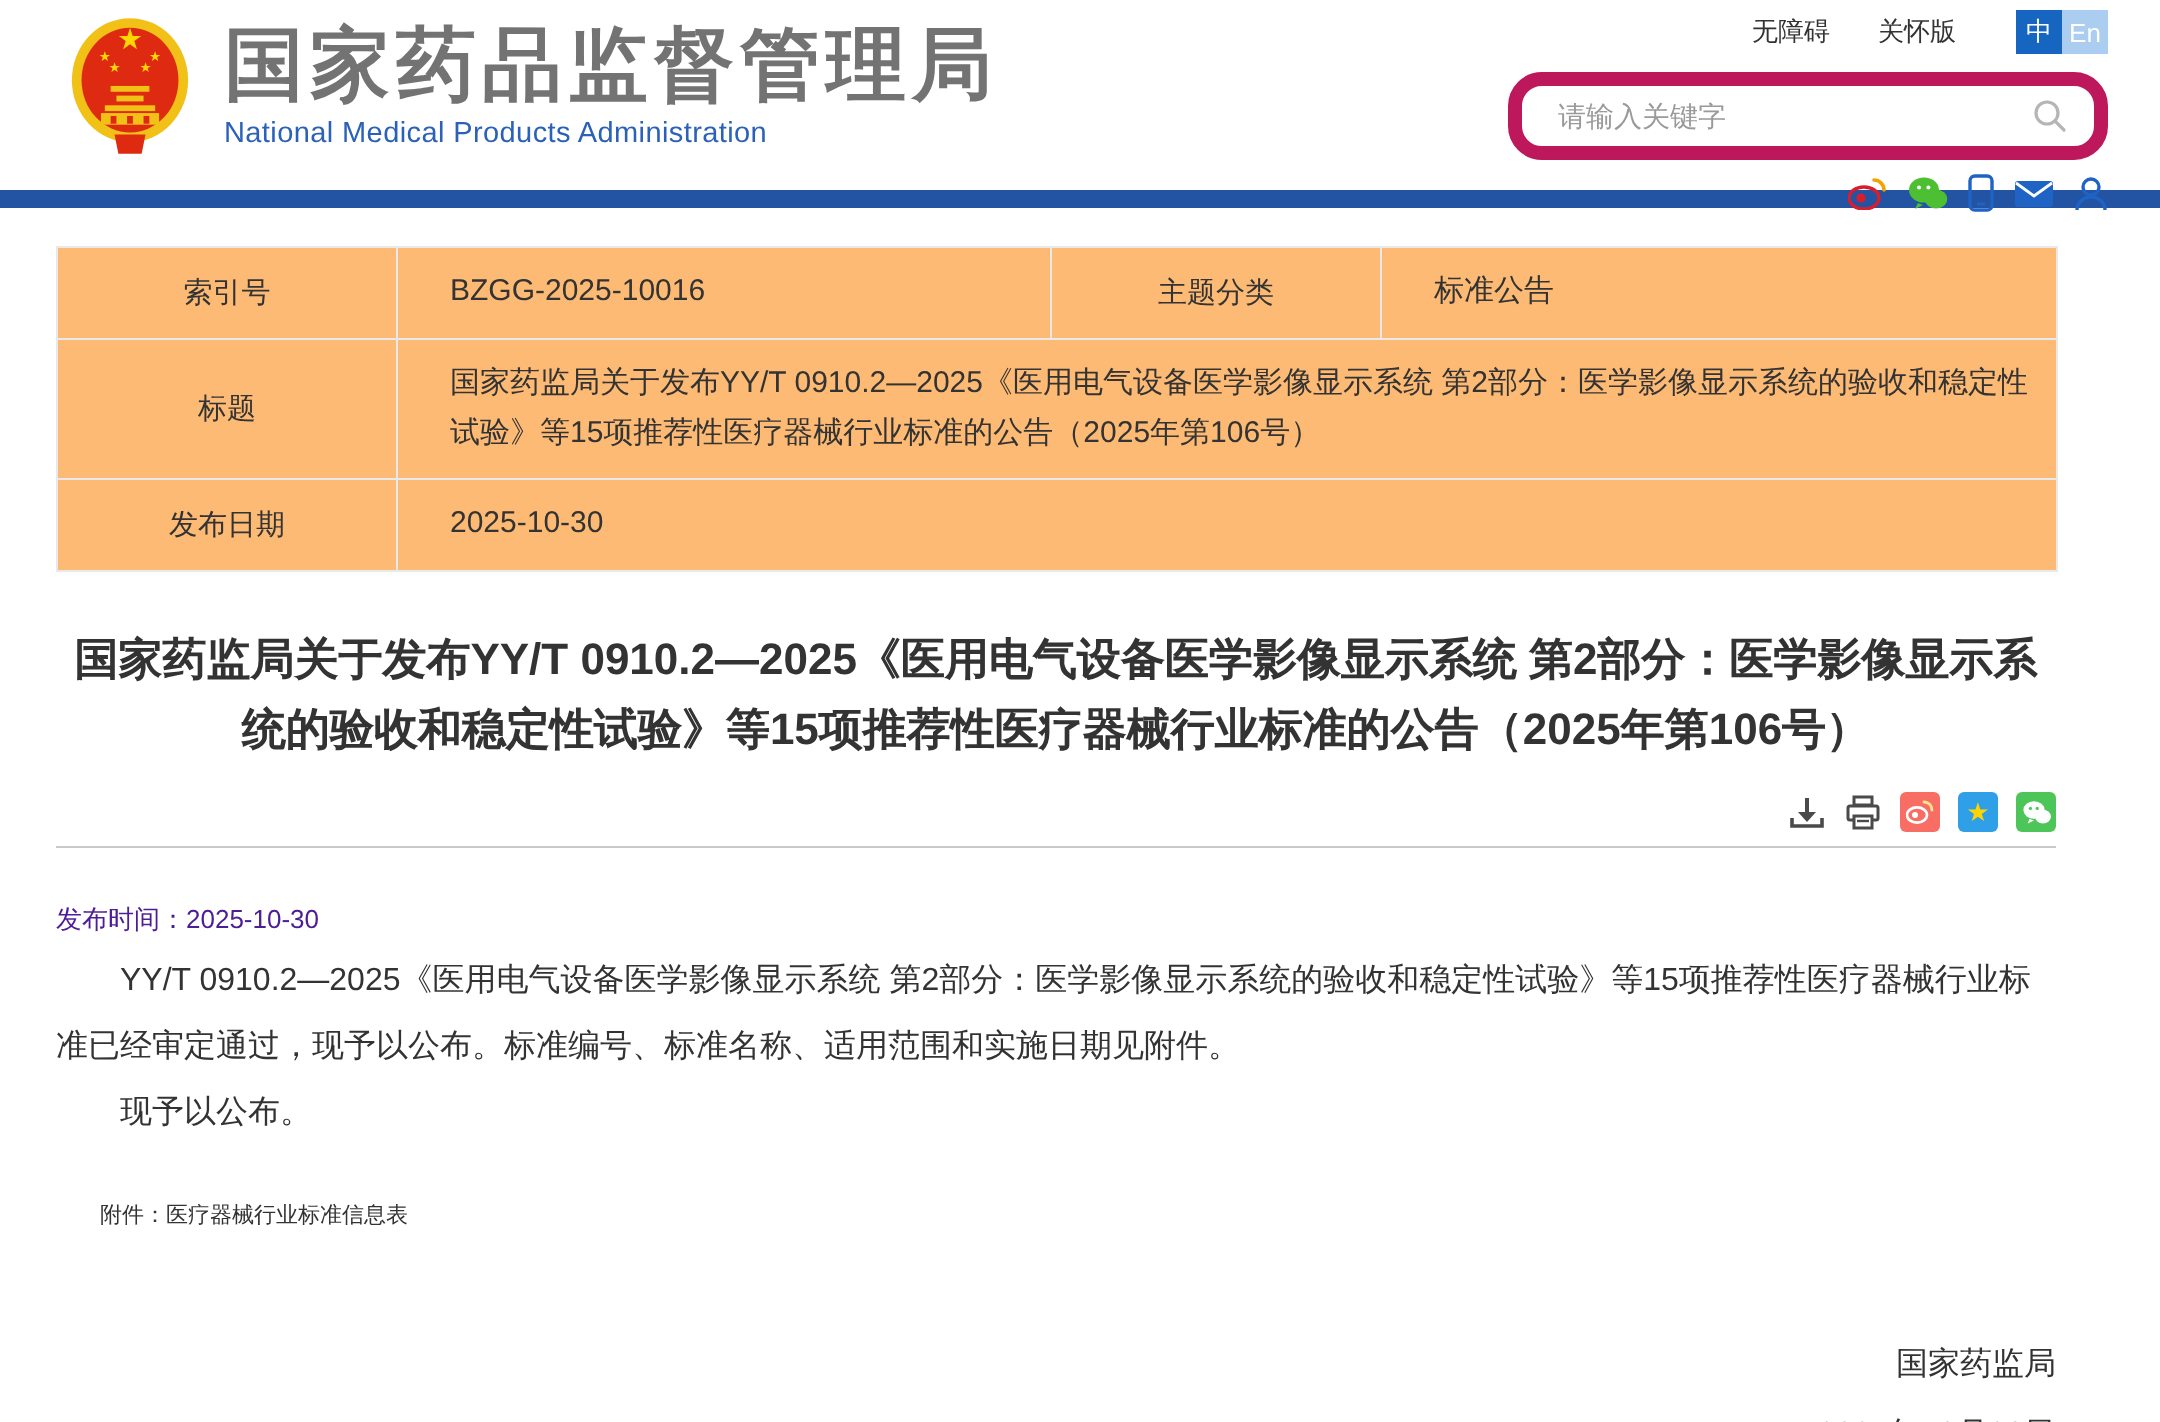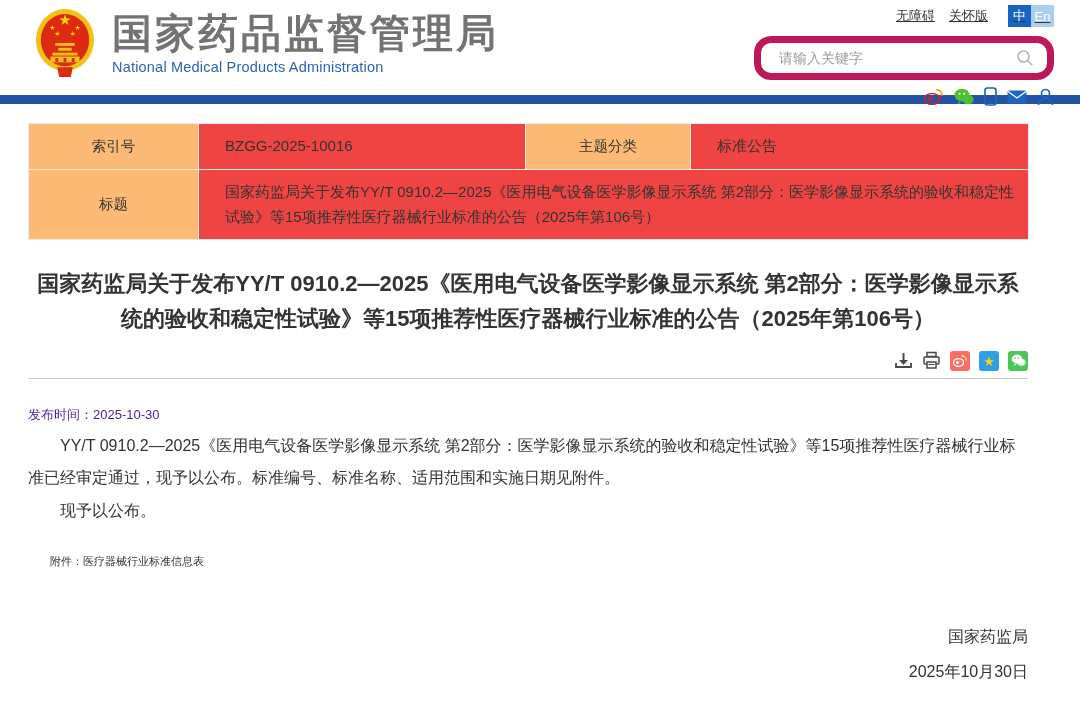--- a/index.html
+++ b/index.html
@@ -8,39 +8,39 @@
     font-family:"Liberation Sans","DejaVu Sans",sans-serif;color:#333;
   }
   
   .topbar{position:relative;height:95px;background:#fff;}
   .logo-group{position:absolute;left:34px;top:7px;display:flex;align-items:center;}
   .emblem{width:62px;height:70px;display:block;}
   .site-titles{margin-left:16px;}
   .site-name-cn{font-size:40px;font-weight:bold;color:#737373;letter-spacing:3px;line-height:1.15;}
   .site-name-en{font-size:14.5px;color:#2b62b8;margin-top:3px;letter-spacing:0.2px;}
   .header-right{position:absolute;right:26px;top:5px;width:300px;}
-  .utility-row{display:flex;justify-content:flex-end;align-items:center;gap:14px;font-size:13px;color:#333;text-decoration:underline;}
+  .utility-row{display:flex;justify-content:flex-end;align-items:center;gap:24px;font-size:13px;color:#333;}
   .util-link{cursor:pointer;}
   .lang-toggle{display:flex;margin-left:6px;}
   .lang-btn{width:23px;height:22px;display:flex;align-items:center;justify-content:center;font-size:13px;color:#fff;cursor:pointer;}
   .lang-zh{background:#1665c0;}
   .lang-en{background:#aacdf0;text-align:center;}
   .search-pill{margin-top:9px;height:30px;border:7px solid #be185d;border-radius:17px;display:flex;align-items:center;padding:0 12px 0 16px;background:#fff;}
   .search-pill input{flex:1;border:none;outline:none;font-size:14px;color:#333;background:transparent;font-family:inherit;}
   .search-pill input::placeholder{color:#9a9a9a;}
   .search-btn{width:20px;height:20px;cursor:pointer;flex:0 0 auto;}
   .social-row{display:flex;justify-content:flex-end;align-items:center;gap:10px;margin-top:7px;}
   .social-row svg{display:block;cursor:pointer;}
   .blue-band{height:9px;background:#2353a3;}
   
   .content{width:1000px;margin-left:28px;}
   table.meta{border-collapse:collapse;width:100%;margin-top:19px;table-layout:fixed;}
   table.meta th,table.meta td{border:1px solid #e9e9e9;font-weight:normal;}
   table.meta th{background:#fdba74;font-size:14.5px;color:#333;text-align:center;padding:10px 4px;}
-  table.meta td{background:#ef4444;font-size:15px;color:#333;text-align:left;padding:10px 14px 10px 26px;line-height:1.65;}
+  table.meta td{background:#fdba74;font-size:15px;color:#333;text-align:left;padding:10px 14px 10px 26px;line-height:1.65;}
   .col-l1{width:170px;} .col-v1{width:327px;} .col-l2{width:165px;} .col-v2{width:338px;}
   h1.doc-title{margin:26px 0 0 0;font-size:22px;font-weight:bold;color:#333;text-align:center;line-height:1.6;}
   .tools-row{display:flex;justify-content:flex-end;align-items:center;gap:9px;margin-top:14px;padding-bottom:7px;border-bottom:1px solid #c9c9c9;}
   .tool-icon{width:19px;height:19px;cursor:pointer;}
   .share-chip{width:20px;height:20px;border-radius:3px;display:flex;align-items:center;justify-content:center;cursor:pointer;}
   .chip-weibo{background:#f86e64;}
   .chip-qzone{background:#2f9fe8;}
   .chip-wechat{background:#4dc558;}
   .publish-row{text-align:left;font-size:13px;color:#4c1d95;margin-top:27px;}
   .body-text{margin-top:6px;font-size:16px;line-height:2.05;color:#333;}
@@ -135,20 +135,24 @@
         <tr>
       <th>索引号</th>
       <td>BZGG-2025-10016</td>
       <th>主题分类</th>
       <td>标准公告</td>
     </tr>
     <tr>
       <th>标题</th>
       <td colspan="3">国家药监局关于发布YY/T 0910.2—2025《医用电气设备医学影像显示系统 第2部分：医学影像显示系统的验收和稳定性试验》等15项推荐性医疗器械行业标准的公告（2025年第106号）</td>
     </tr>
+    <tr>
+      <th>发布日期</th>
+      <td colspan="3">2025-10-30</td>
+    </tr>
   </tbody>
     </table>
 
   <h1 class="doc-title">国家药监局关于发布YY/T 0910.2—2025《医用电气设备医学影像显示系统 第2部分：医学影像显示系统的验收和稳定性试验》等15项推荐性医疗器械行业标准的公告（2025年第106号）</h1>
 
   <div class="tools-row">
     <svg class="tool-icon" viewBox="0 0 19 19">
       <line x1="9.5" y1="2" x2="9.5" y2="10.5" stroke="#4a4a4a" stroke-width="2"></line>
       <polygon points="5,9 14,9 9.5,14" fill="#4a4a4a"></polygon>
       <path d="M2 12 v4 h15 v-4" fill="none" stroke="#4a4a4a" stroke-width="1.8"></path>

